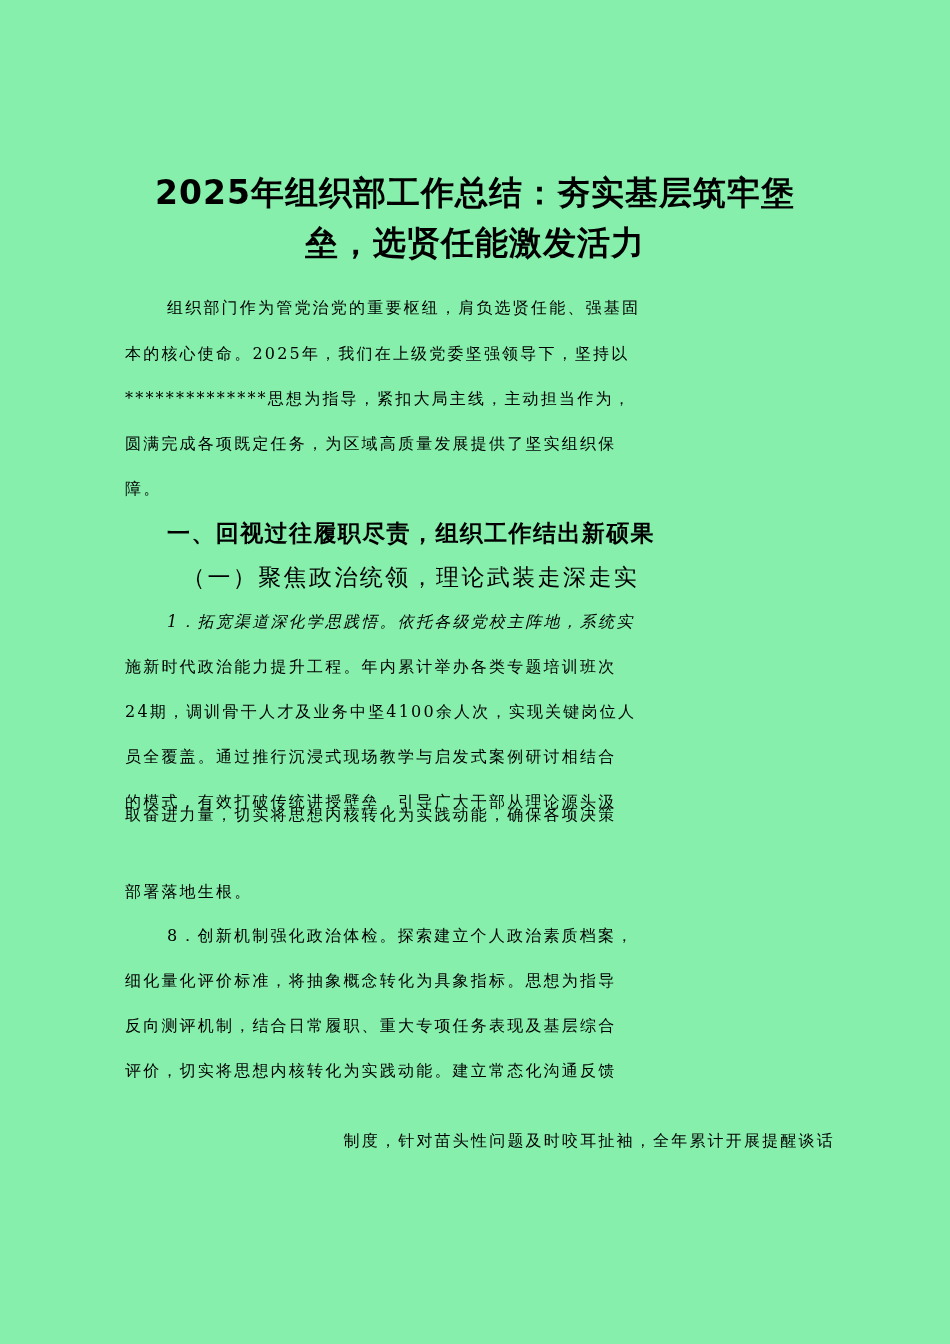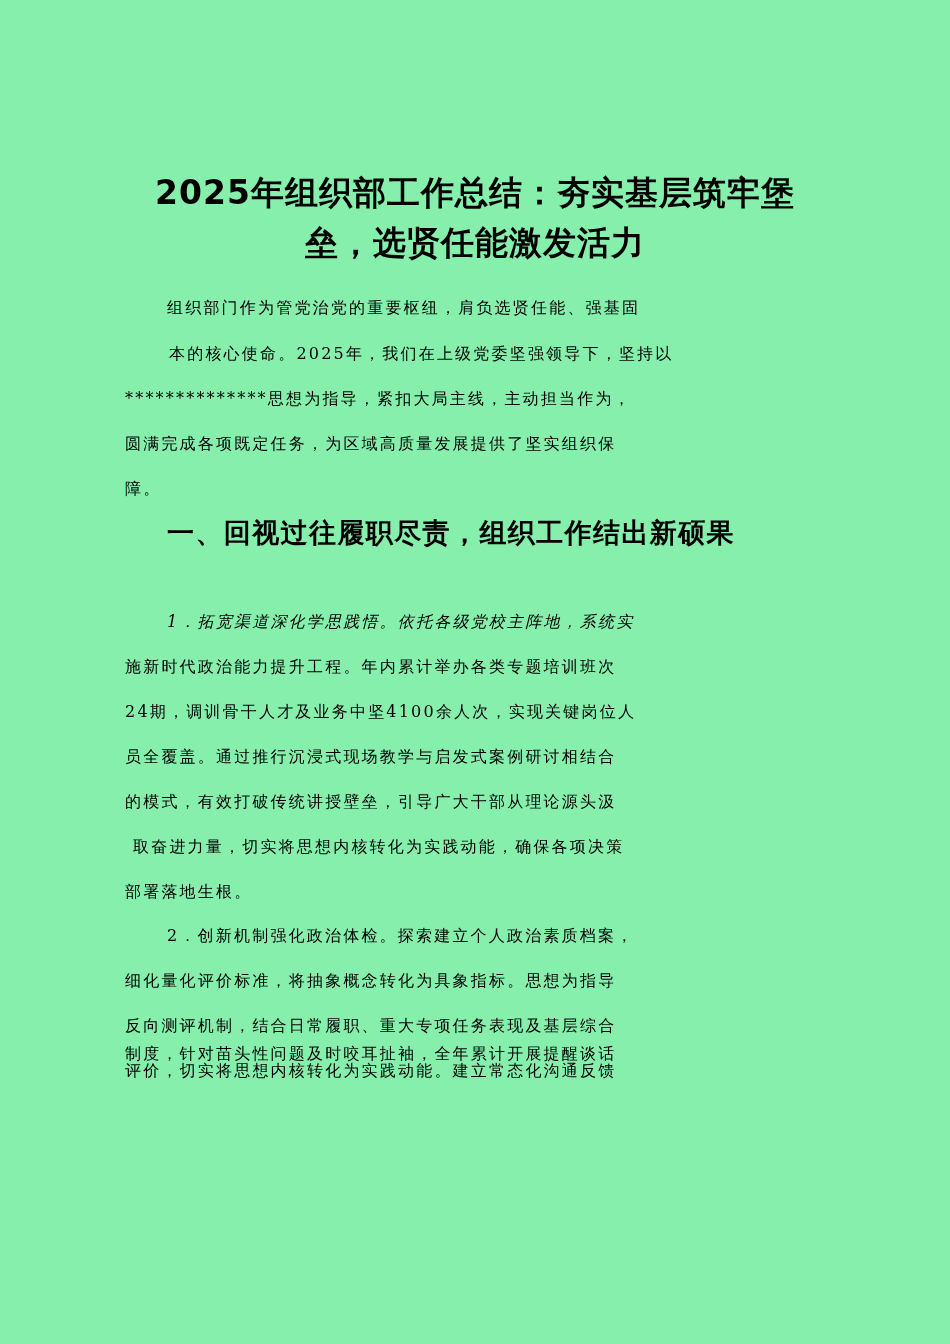--- a/index.html
+++ b/index.html
@@ -44,21 +44,21 @@
       line-height: 30px;
       white-space: nowrap;
       letter-spacing: 2.2px;
     }
     .indent { left: 167px; }
     .h1 {
       position: absolute;
       left: 167px;
       font-family: "DejaVu Sans", "Liberation Sans", sans-serif;
       font-weight: bold;
-      font-size: 27px;
+      font-size: 23px;
       line-height: 30px;
       white-space: nowrap;
       letter-spacing: 1.4px;
     }
     .h2 {
       position: absolute;
       left: 182px;
       font-size: 23px;
       line-height: 30px;
       white-space: nowrap;
@@ -70,40 +70,41 @@
 
 <div class="page">
 
   <h1 class="doc-title">
     <span>2025年组织部工作总结：夯实基层筑牢堡</span><br>
     <span>垒，选贤任能激发活力</span>
   </h1>
 
   <div>
     <div class="line indent" style="top:293px;">组织部门作为管党治党的重要枢纽，肩负选贤任能、强基固</div>
-    <div class="line" style="top:339px;margin-left:44px;">本的核心使命。2025年，我们在上级党委坚强领导下，坚持以</div>
+    <div class="line" style="top:339px;">本的核心使命。2025年，我们在上级党委坚强领导下，坚持以</div>
     <div class="line" style="top:384px;">**************思想为指导，紧扣大局主线，主动担当作为，</div>
     <div class="line" style="top:429px;">圆满完成各项既定任务，为区域高质量发展提供了坚实组织保</div>
     <div class="line" style="top:474px;">障。</div>
   </div>
 
   <div class="h1" style="top:518px;">一、回视过往履职尽责，组织工作结出新硕果</div>
 
+  <div class="h2" style="top:562px;">（一）聚焦政治统领，理论武装走深走实</div>
 
   <div>
     <div class="line indent" style="top:607px;font-style:italic;">1．拓宽渠道深化学思践悟。依托各级党校主阵地，系统实</div>
     <div class="line" style="top:652px;">施新时代政治能力提升工程。年内累计举办各类专题培训班次</div>
     <div class="line" style="top:697px;">24期，调训骨干人才及业务中坚4100余人次，实现关键岗位人</div>
     <div class="line" style="top:742px;">员全覆盖。通过推行沉浸式现场教学与启发式案例研讨相结合</div>
     <div class="line" style="top:787px;">的模式，有效打破传统讲授壁垒，引导广大干部从理论源头汲</div>
-    <div class="line" style="top:832px;margin-left:8px;">取奋进力量，切实将思想内核转化为实践动能，确保各项决策</div>
+    <div class="line" style="top:800px;">取奋进力量，切实将思想内核转化为实践动能，确保各项决策</div>
     <div class="line" style="top:877px;">部署落地生根。</div>
   </div>
 
   <div>
-    <div class="line indent" style="top:921px;">2．创新机制强化政治体检。探索建立个人政治素质档案，</div>
+    <div class="line indent" style="top:921px;">8．创新机制强化政治体检。探索建立个人政治素质档案，</div>
     <div class="line" style="top:966px;">细化量化评价标准，将抽象概念转化为具象指标。思想为指导</div>
     <div class="line" style="top:1011px;">反向测评机制，结合日常履职、重大专项任务表现及基层综合</div>
     <div class="line" style="top:1056px;">评价，切实将思想内核转化为实践动能。建立常态化沟通反馈</div>
-    <div class="line" style="top:1039px;">制度，针对苗头性问题及时咬耳扯袖，全年累计开展提醒谈话</div>
+    <div class="line" style="top:1126px;text-align:right;">制度，针对苗头性问题及时咬耳扯袖，全年累计开展提醒谈话</div>
   </div>
 
 </div>
 
 </body></html>

